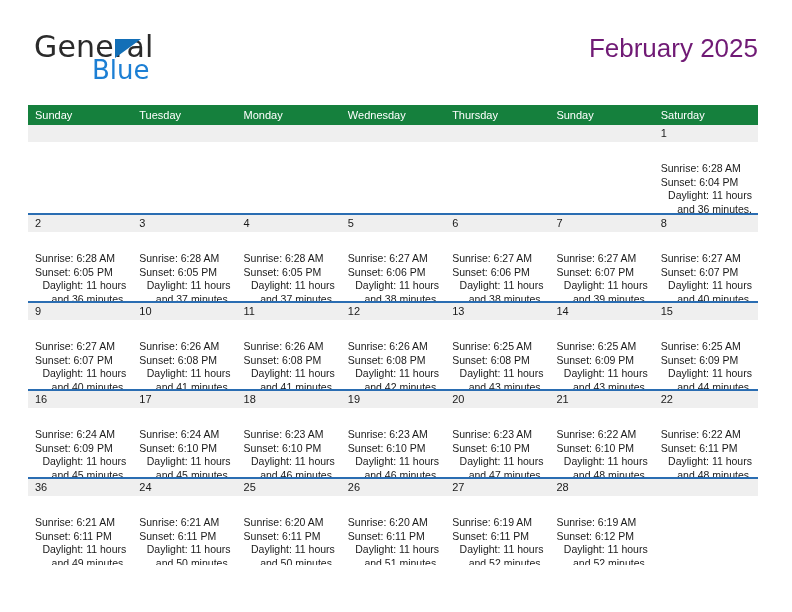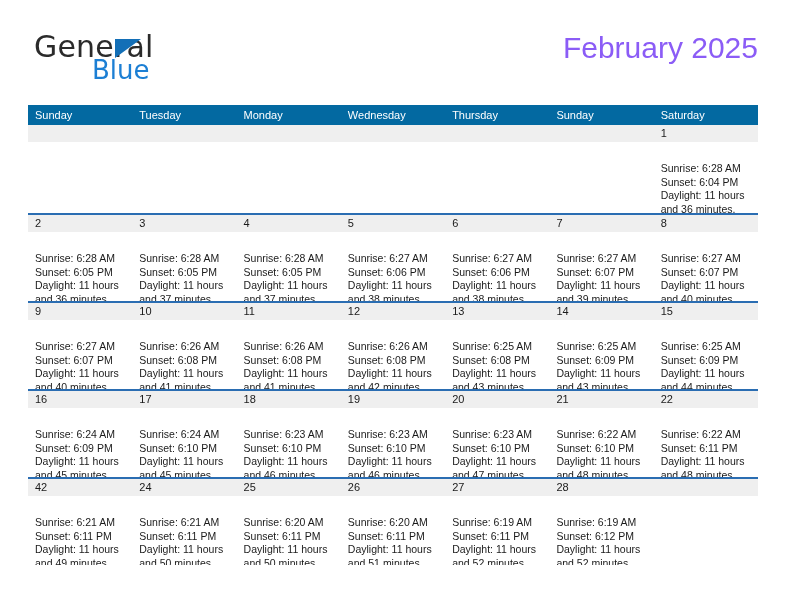--- a/index.html
+++ b/index.html
@@ -66,23 +66,23 @@
     font-weight: 400;
     line-height: 26px;
   }
   .title-block {
     position: absolute;
     right: 34px;
     top: 32px;
     text-align: right;
   }
   .cal-title {
-    font-size: 30px;
+    font-size: 26px;
     font-weight: 400;
-    color: #8b5cf6;
+    color: #701a75;
     line-height: 32px;
     white-space: nowrap;
   }
   .cal-subtitle {
     margin-top: 8px;
     font-size: 14px;
     font-weight: 400;
     color: #1a1a1a;
     line-height: 18px;
     white-space: nowrap;
@@ -90,21 +90,21 @@
 
   
   .calendar {
     position: absolute;
     left: 28px;
     top: 105px;
     width: 730px;
   }
   .weekdays {
     display: flex;
-    background: #0369a1;
+    background: #15803d;
     height: 20px;
   }
   .weekday {
     flex: 1 1 0;
     color: #ffffff;
     font-size: 11px;
     line-height: 20px;
     padding-left: 7px;
     box-sizing: border-box;
     white-space: nowrap;
@@ -142,20 +142,21 @@
     padding: 20px 6px 0 7px;
     font-size: 10.5px;
     line-height: 13.6px;
     color: #1a1a1a;
   }
   .dayinfo div {
     white-space: nowrap;
   }
   .dayinfo .daylight {
     white-space: normal;
+    text-align: right;
   }
 </style>
 </head>
 <body>
 
 <div class="page">
 
   <div class="header">
 
     <div class="logo">
@@ -380,21 +381,21 @@
             <div class="daynum-band">22</div>
             <div class="dayinfo">
               <div>Sunrise: 6:22 AM</div>
               <div>Sunset: 6:11 PM</div>
               <div class="daylight">Daylight: 11 hours and 48 minutes.</div>
             </div>
           </div>
         </div>
         <div class="week">
           <div class="daycell">
-            <div class="daynum-band">42</div>
+            <div class="daynum-band">36</div>
             <div class="dayinfo">
               <div>Sunrise: 6:21 AM</div>
               <div>Sunset: 6:11 PM</div>
               <div class="daylight">Daylight: 11 hours and 49 minutes.</div>
             </div>
           </div>
           <div class="daycell">
             <div class="daynum-band">24</div>
             <div class="dayinfo">
               <div>Sunrise: 6:21 AM</div>

